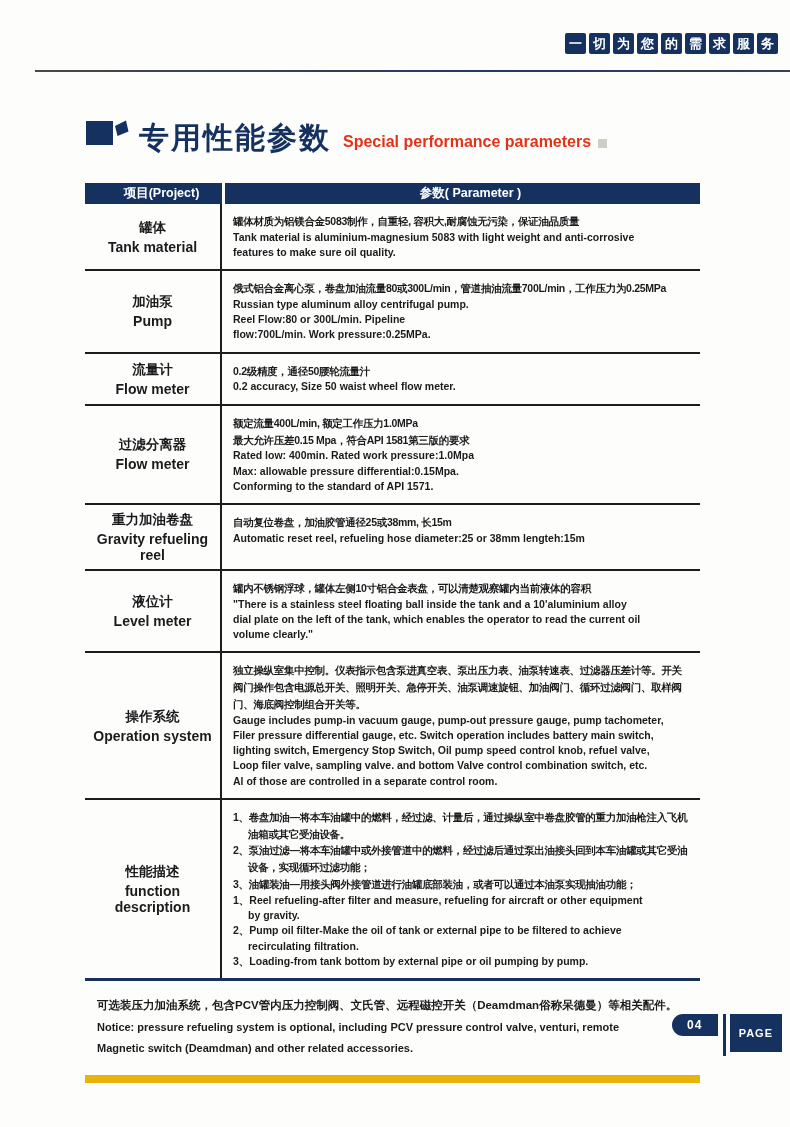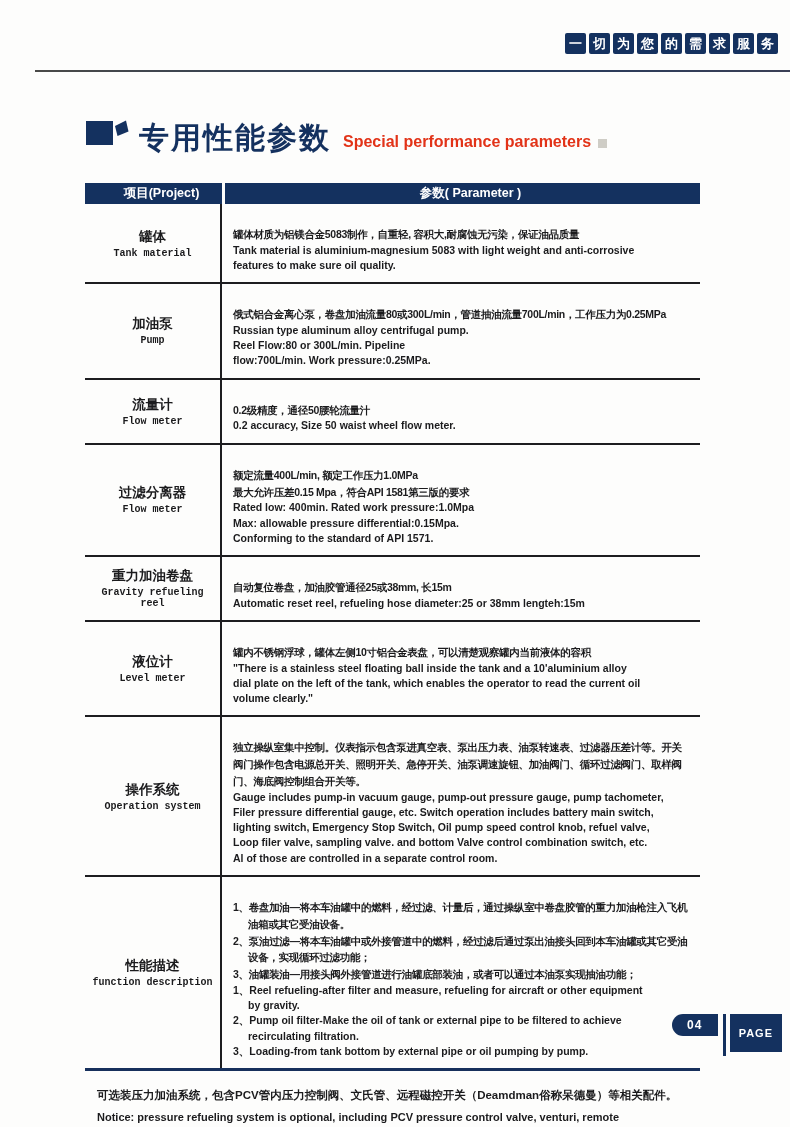--- a/index.html
+++ b/index.html
@@ -41,29 +41,29 @@
   .t-header .h-param { flex:1; }
 
   .t-row { display:flex; border-bottom:2px solid #1d1d20; }
   .spec-body .t-row:last-child { border-bottom:3px solid #17305c; }
   .t-label {
     width:137px; flex:0 0 137px; border-right:2px solid #1d1d20;
     display:flex; flex-direction:column; align-items:center; justify-content:center;
     text-align:center; padding:6px 3px;
   }
   .lab-zh { font-size:13.5px; font-weight:bold; color:#1b1b1d; }
-  .lab-en { font-size:10px; font-weight:bold; color:#1b1b1d; margin-top:2px;font-family:Liberation Mono, monospace; }
-  .t-content { flex:1; padding:22px 5px 9px 11px; }
+  .lab-en { font-size:14px; font-weight:bold; color:#1b1b1d; margin-top:2px; }
+  .t-content { flex:1; padding:9px 5px 9px 11px; }
   .line { font-weight:bold; color:#1b1b1d; }
   .line.zh { font-size:10.5px; line-height:1.6; letter-spacing:-0.3px; }
   .line.en { font-size:10.5px; line-height:1.45; }
   .line.ind { padding-left:15px; }
 
   
-  .notice { padding:13px 8px 15px 12px; border-bottom:3px solid #eab308; }
+  .notice { padding:13px 8px 15px 12px; border-bottom:8px solid #eab308; }
   .notice .line.zh { font-size:11.5px; line-height:2.0; letter-spacing:0; }
   .notice .line.en { font-size:11px; line-height:1.95; }
 
   
   .page-badge { position:absolute; top:1014px; right:8px; display:flex; align-items:flex-start; }
   .pb-num {
     width:46px; height:22px; background:#14315f; color:#fff;
     border-radius:11px 0 0 11px; display:flex; align-items:center; justify-content:center;
     font-size:12px; font-weight:bold; letter-spacing:1px;
   }

